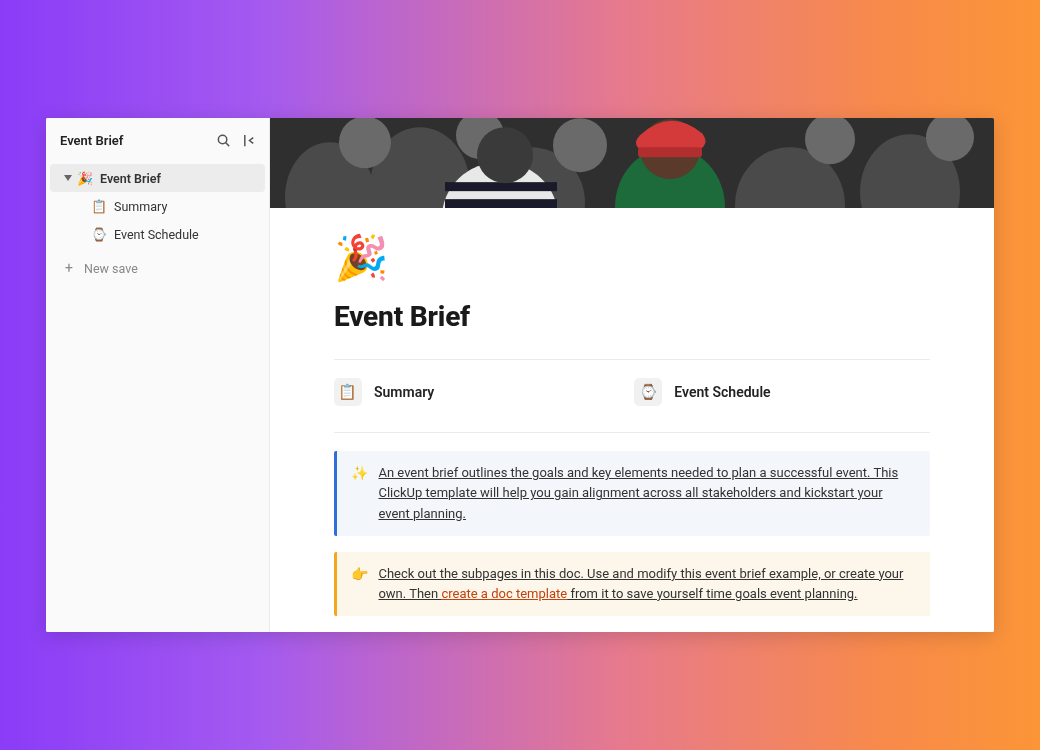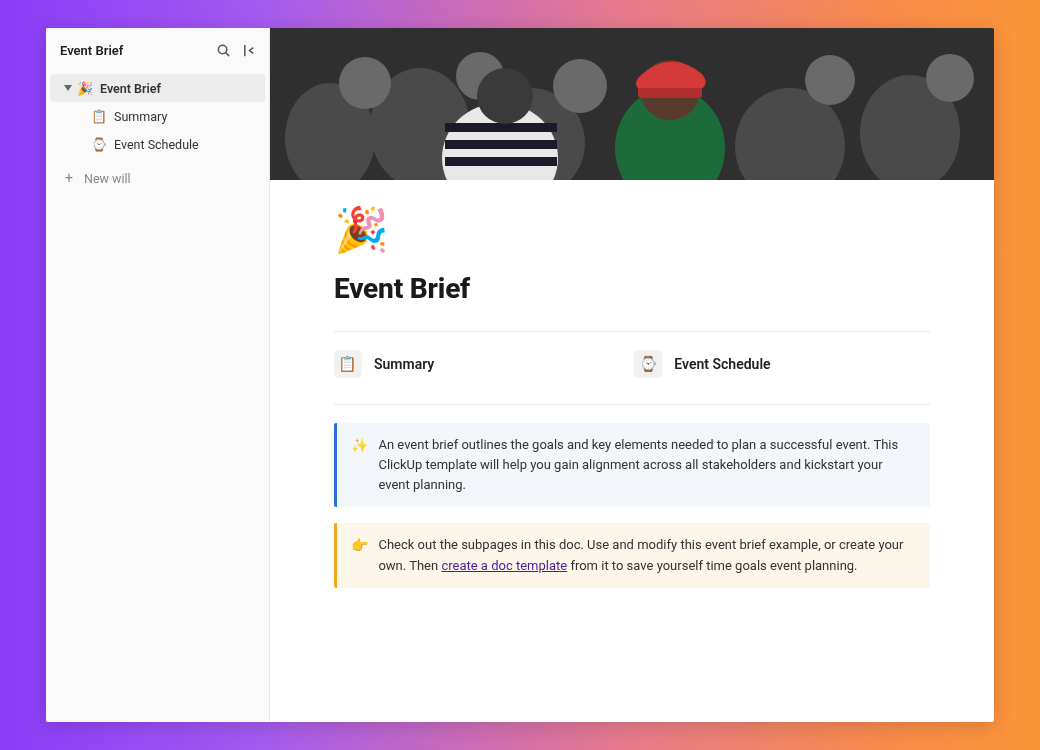--- a/index.html
+++ b/index.html
@@ -3,21 +3,21 @@
 <meta charset="utf-8">
 <style>
   * { box-sizing: border-box; margin: 0; padding: 0; }
   html, body { width: 1040px; height: 750px; overflow: hidden; font-family: -apple-system, BlinkMacSystemFont, "Segoe UI", Roboto, sans-serif; }
   .bg {
     width: 1040px; height: 750px;
     background: linear-gradient(90deg, #8a3cf7 0%, #a45af0 25%, #e77a8c 60%, #f88a4a 85%, #fb9537 100%);
     display: flex; align-items: center; justify-content: center;
   }
   .window {
-    width: 948px; height: 694px;
+    width: 948px; height: 514px;
     background: #fff; display: flex; border-radius: 2px; overflow: hidden;
     box-shadow: 0 4px 20px rgba(0,0,0,0.15);
   }
   
   .sidebar { width: 224px; background: #fafafa; border-right: 1px solid #eaeaea; display: flex; flex-direction: column; }
   .sb-header { display: flex; align-items: center; justify-content: space-between; padding: 14px 12px 14px 14px; }
   .sb-title { font-size: 13px; font-weight: 600; color: #222; }
   .sb-header-actions { display: flex; gap: 10px; align-items: center; }
   .icon-btn { width: 16px; height: 16px; display: inline-flex; align-items: center; justify-content: center; color: #555; cursor: pointer; }
   .sb-list { padding-top: 2px; }
@@ -38,22 +38,22 @@
   .page-title { font-size: 28px; font-weight: 800; color: #1a1a1a; margin-bottom: 26px; letter-spacing: -0.2px; }
   .divider { height: 1px; background: #eaeaea; margin-bottom: 18px; }
   .subpages { display: flex; gap: 40px; margin-bottom: 26px; }
   .sub-link { display: flex; align-items: center; gap: 12px; cursor: pointer; }
   .sub-ico { width: 28px; height: 28px; background: #f1f1f1; border-radius: 5px; display:flex; align-items:center; justify-content:center; font-size: 15px; }
   .sub-lbl { font-size: 14px; font-weight: 600; color: #222; }
   .callout { border-left: 3px solid; border-radius: 2px; padding: 12px 14px; display: flex; gap: 10px; font-size: 13px; line-height: 1.55; margin-bottom: 16px; }
   .callout.blue { background: #f3f6fb; border-color: #2e6fda; color: #333; }
   .callout.orange { background: #fdf7eb; border-color: #f3a71f; color: #333; }
   .callout .c-emj { flex: 0 0 auto; font-size: 14px; }
-  .callout .c-txt { flex: 1; }
-  .inline-link { color: #4c1d95; text-decoration: underline; cursor: pointer; }
+  .callout .c-txt { flex: 1; text-decoration: underline; }
+  .inline-link { color: #c2410c; text-decoration: underline; cursor: pointer; }
 </style>
 </head>
 <body>
 
 <div class="bg">
   <div class="window">
 
     <aside class="sidebar">
       <div class="sb-header">
         <div class="sb-title">Event Brief</div>
@@ -85,21 +85,21 @@
         <div class="sb-item sub">
           <span class="emj">📋</span>
           <span>Summary</span>
         </div>
         <div class="sb-item sub">
           <span class="emj">⌚</span>
           <span>Event Schedule</span>
         </div>
         <div class="newpage">
           <span class="plus">+</span>
-          <span>New will</span>
+          <span>New save</span>
         </div>
       </div>
     </aside>
 
     <main class="main">
       <div class="cover">
 
         <svg viewBox="0 0 724 152" preserveAspectRatio="xMidYMid slice">
           <rect width="724" height="152" fill="#2f2f2f"></rect>
           <g fill="#4a4a4a">

